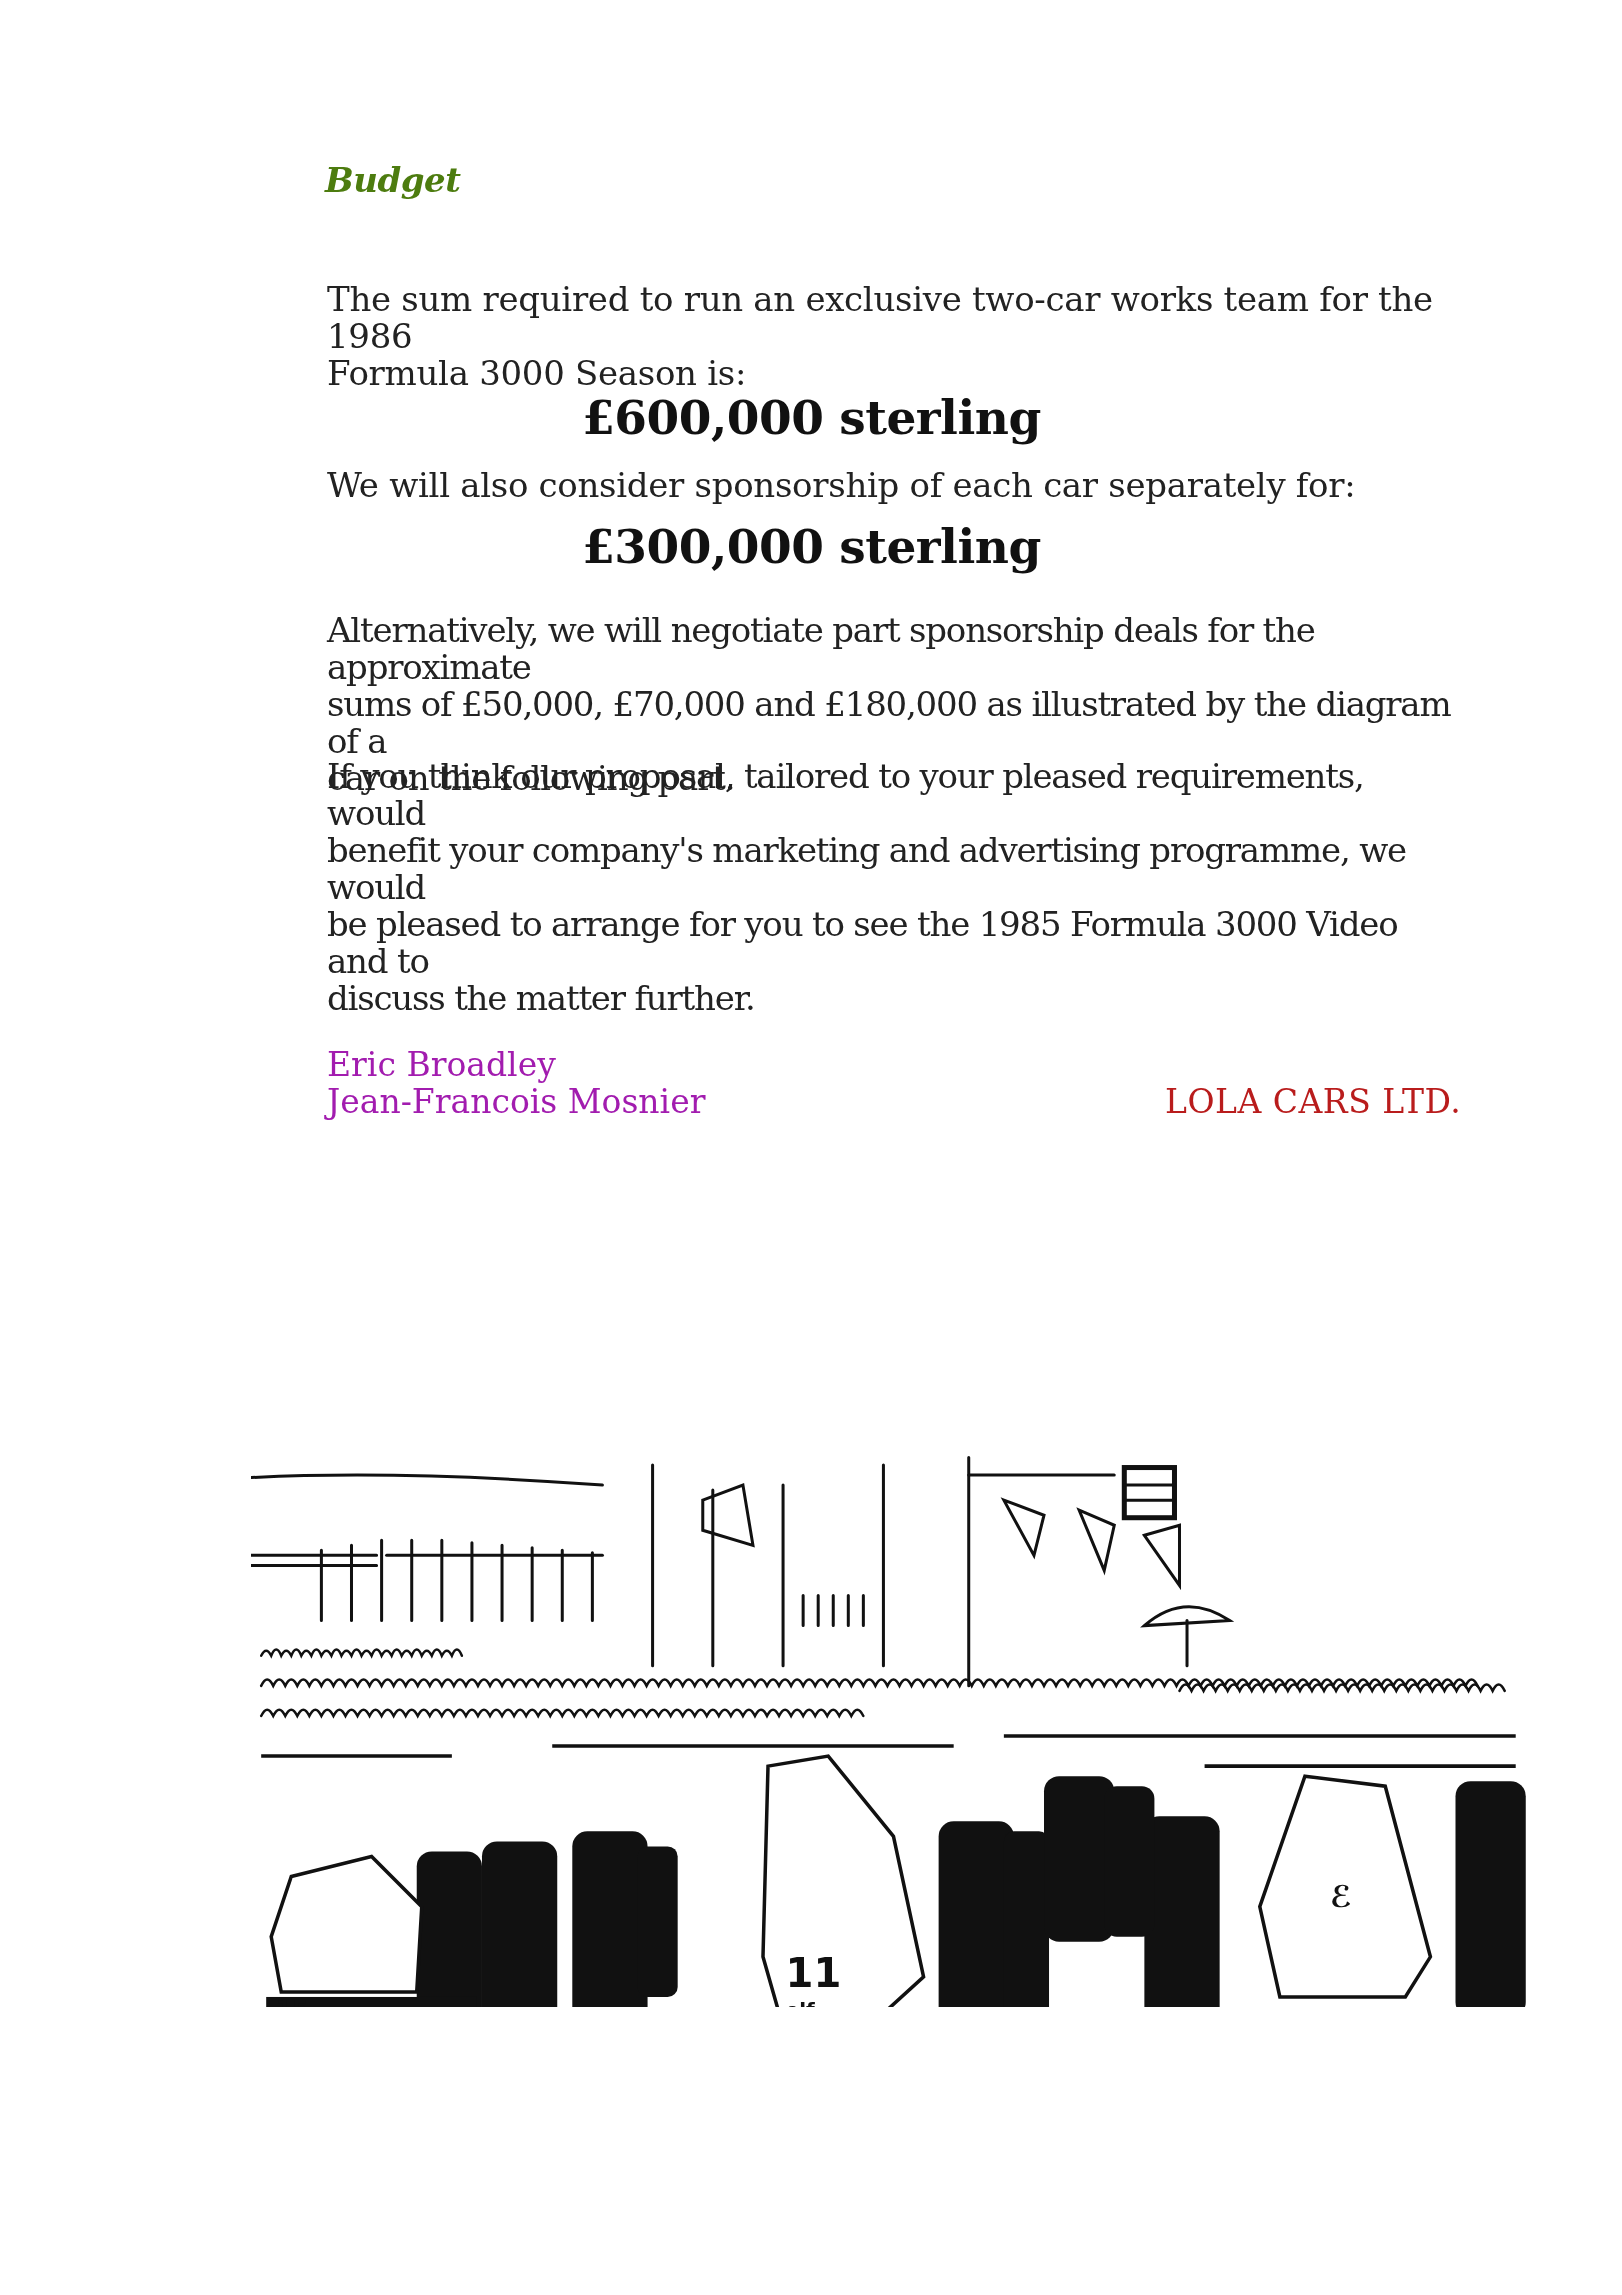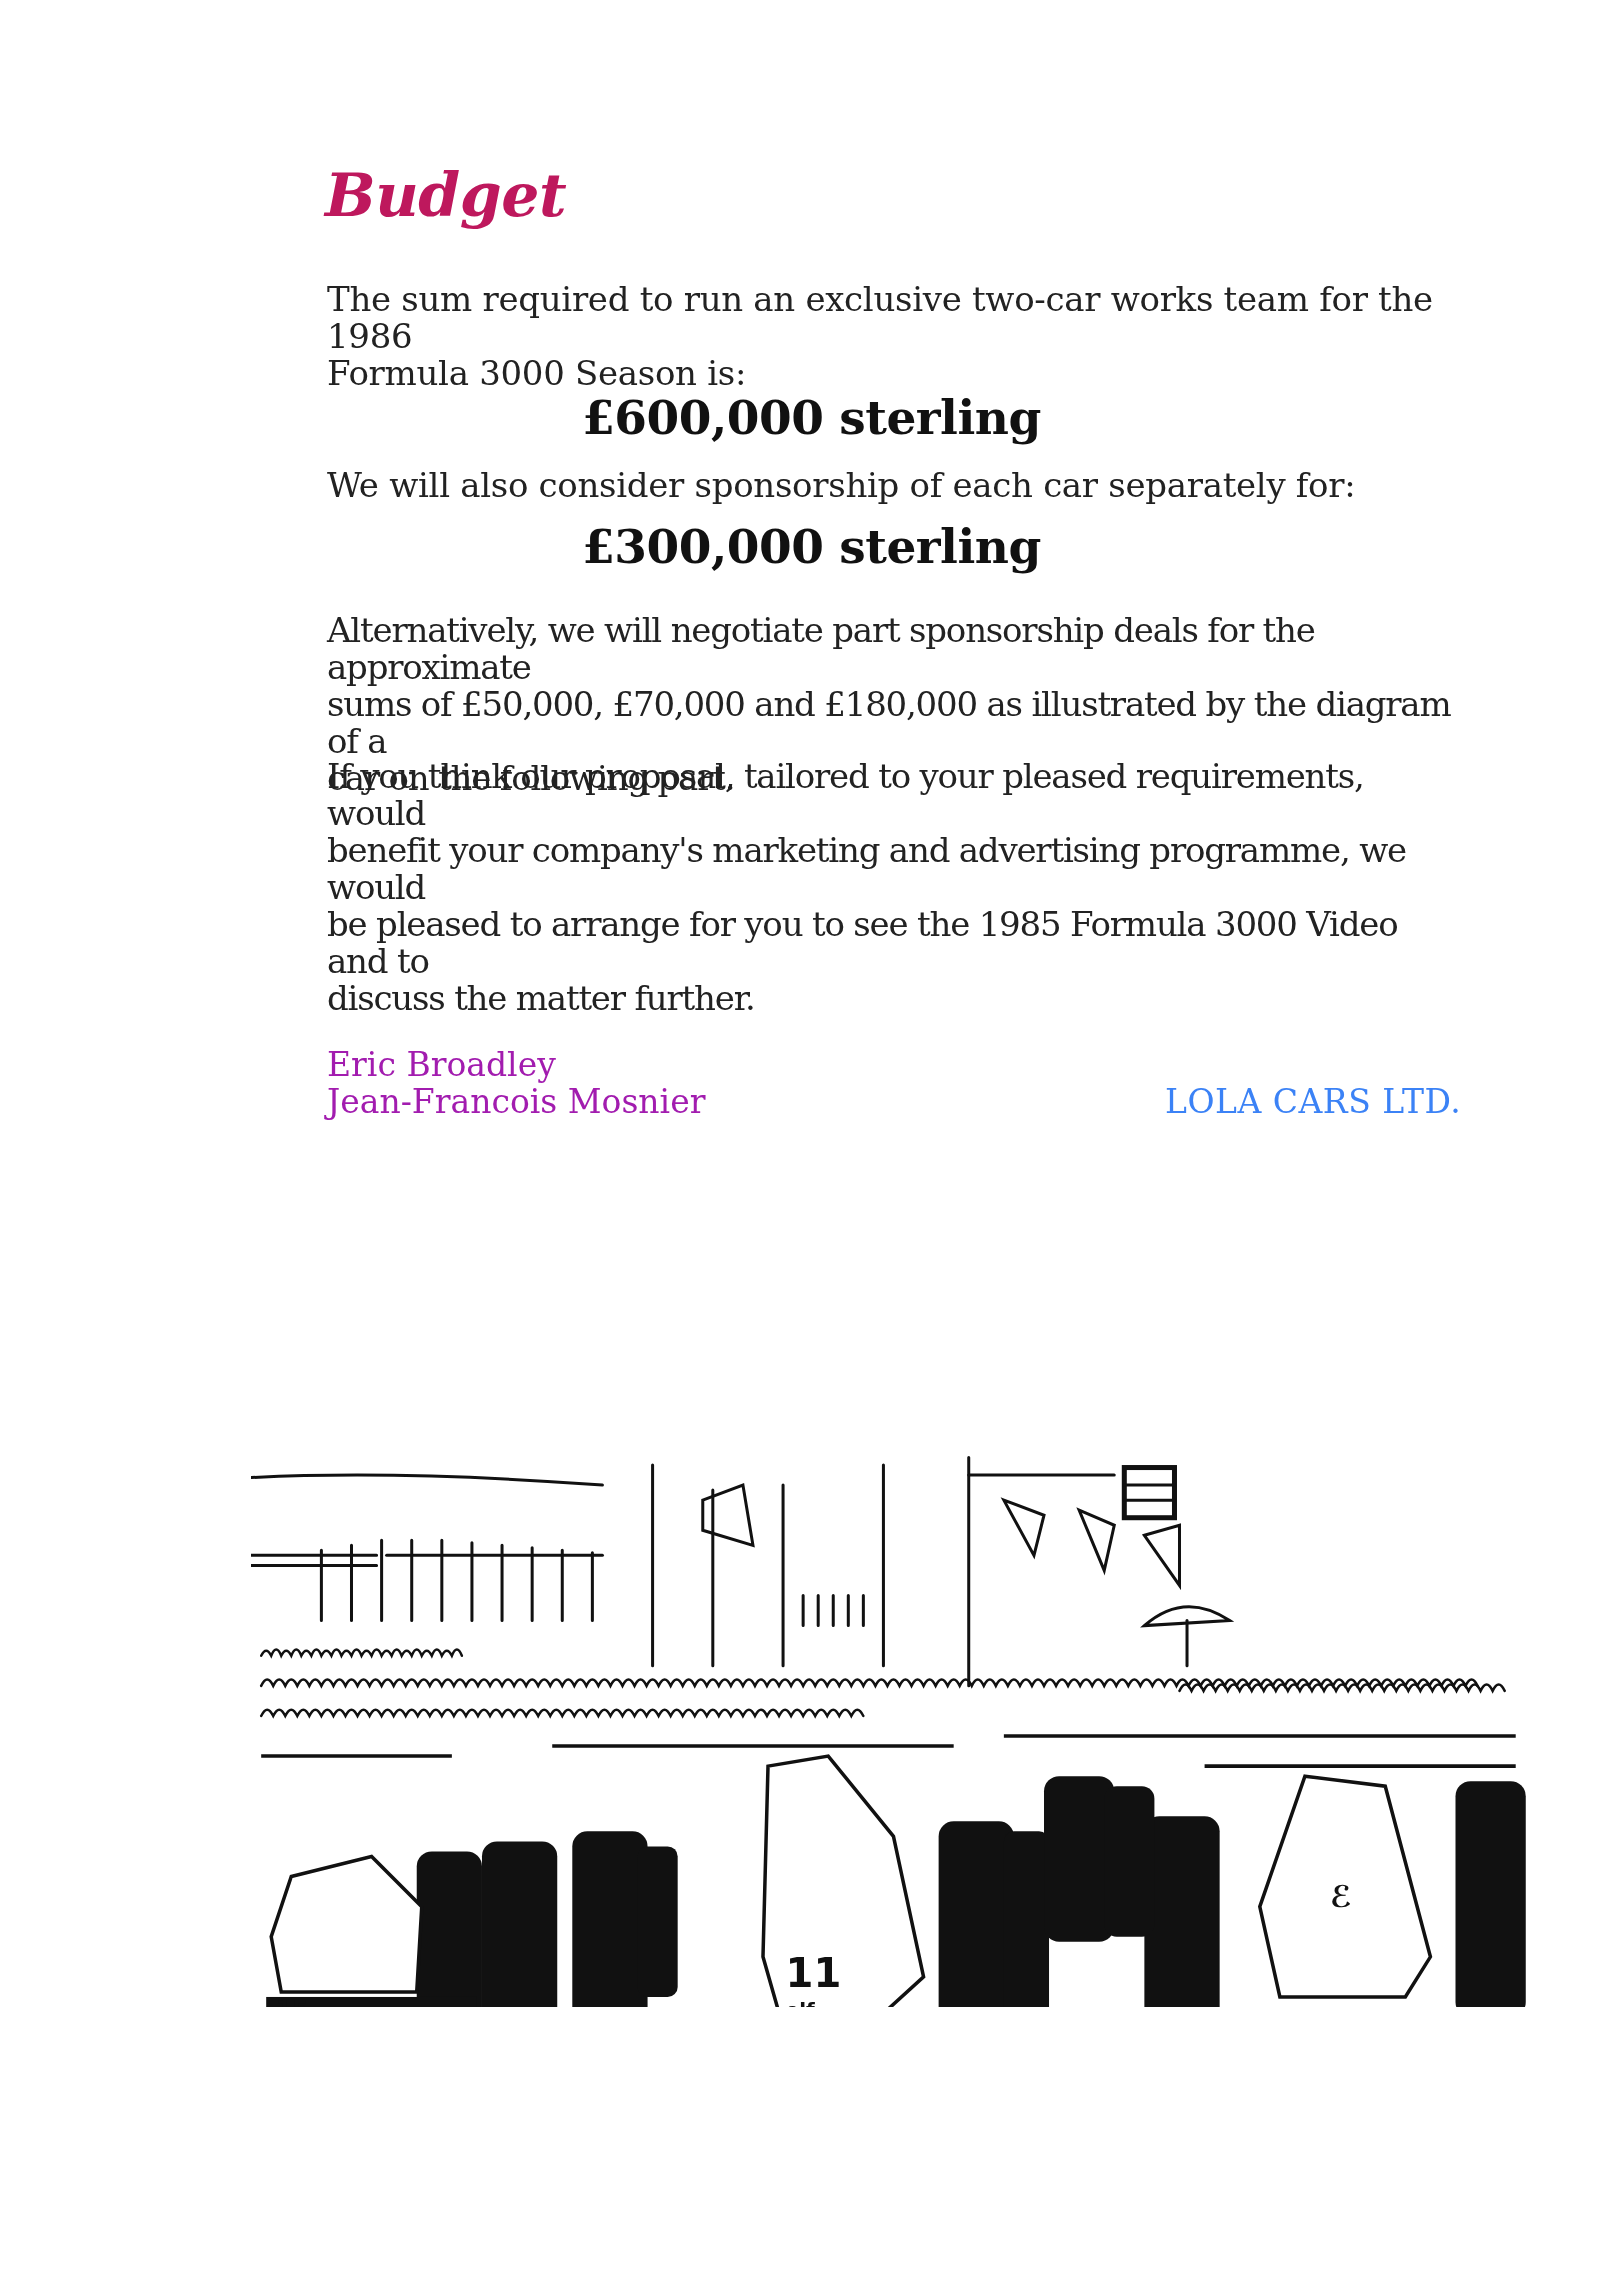--- a/index.html
+++ b/index.html
@@ -1,27 +1,27 @@
 <!DOCTYPE html>
 <html style="font-size:8px"><head>
 <meta charset="utf-8">
 <style>
   html, body { margin: 0; padding: 0; background: #ffffff; }
   body { width: 1623px; height: 2295px; position: relative; overflow: hidden;
          font-family: "DejaVu Serif", "Liberation Serif", serif; color: #1a1a1a; }
   .page { position: absolute; left: 0; top: 0; width: 1623px; height: 2295px; background: #fff; }
-  .heading { position: absolute; left: 325px; top: 160px; font-size: 60px; font-style: italic;
-             font-weight: bold; color: #be185d; letter-spacing: -0.5px; }
+  .heading { position: absolute; left: 325px; top: 160px; font-size: 34px; font-style: italic;
+             font-weight: bold; color: #4d7c0f; letter-spacing: -0.5px; }
   .para { position: absolute; left: 327px; width: 1139px; font-size: 34px; line-height: 37px;
           font-weight: 300; color: #222; letter-spacing: -0.3px; }
   .para.tight { letter-spacing: -1.2px; }
   .amount { position: absolute; left: 0; width: 1623px; text-align: center; font-size: 47px;
             font-weight: bold; color: #111; letter-spacing: -0.5px; }
   .sig { position: absolute; left: 327px; top: 1046px; font-size: 33px; line-height: 37px; color: #a21caf; }
-  .company { position: absolute; left: 1165px; top: 1083px; font-size: 33px; line-height: 37px; color: #3b82f6; letter-spacing: 0.5px; }
+  .company { position: absolute; left: 1165px; top: 1083px; font-size: 33px; line-height: 37px; color: #b91c1c; letter-spacing: 0.5px; }
   .illustration { position: absolute; left: 251px; top: 1455px; width: 1305px; height: 552px; }
 </style>
 </head>
 <body>
 
 <div class="page">
 
   <div class="heading">Budget</div>
 
   <div class="para" style="top:281px;">

